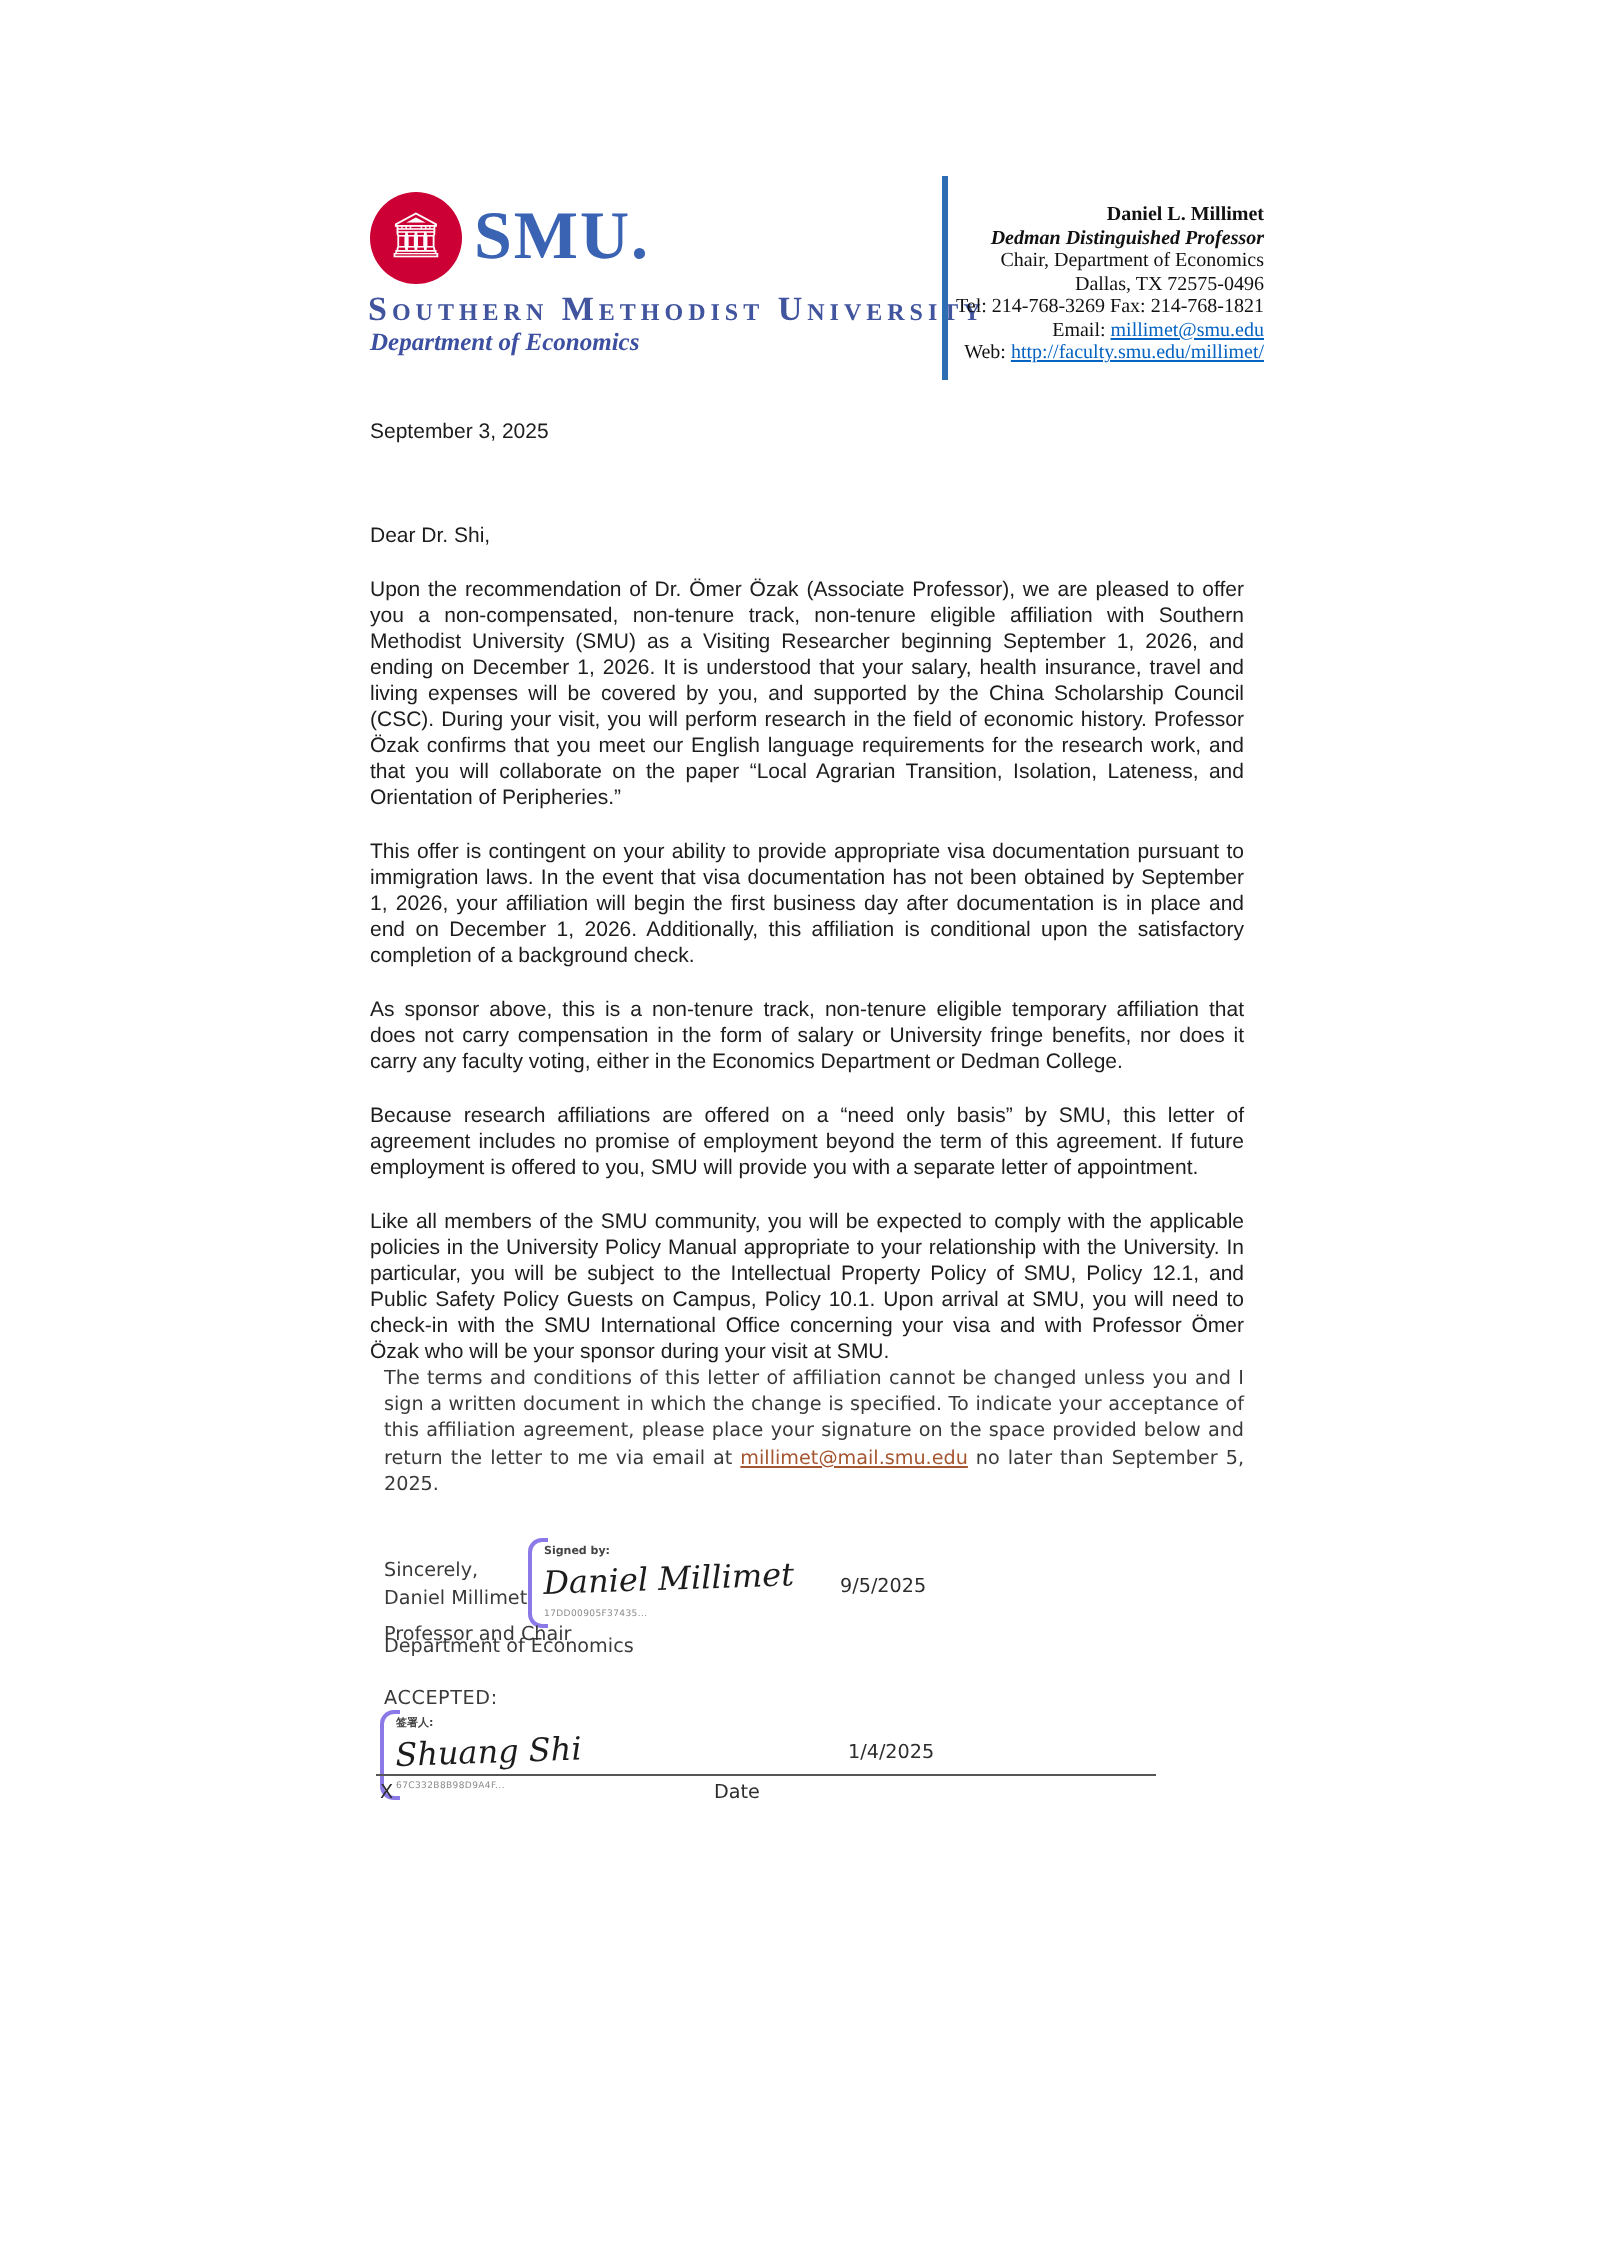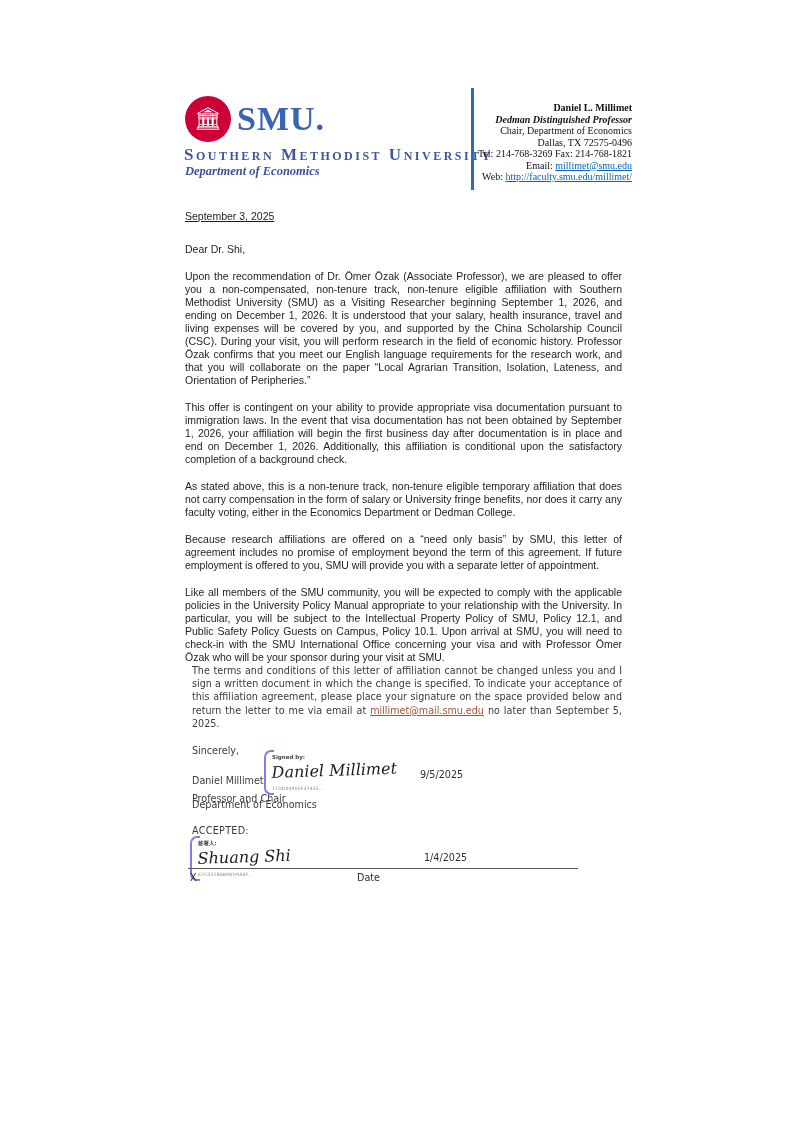--- a/index.html
+++ b/index.html
@@ -43,39 +43,39 @@
   }
   .contact-name { font-weight:bold; }
   .contact-title { font-weight:bold; font-style:italic; }
   .contact-block a { color:#0563C1; text-decoration:underline; }
 
   
   .content {
     position:absolute; left:185px; top:210px; width:437px;
     font-size:10.5px; line-height:13px; color:#1d1d1d;
   }
-  .date-line { margin-bottom:20px;text-decoration:underline; }
+  .date-line { margin-bottom:39px; }
   .recipient div { line-height:12.5px; }
   .salutation { }
   .para { margin-top:14px; text-align:justify; }
 
   
   .terms {
     margin-left:7px; width:430px;
     font-family:"DejaVu Sans", sans-serif; font-size:9.6px; line-height:13.2px;
     text-align:justify; color:#3a3a3a;
   }
   .terms a { color:#A5552F; text-decoration:underline; }
 
   
   .closing {
     position:relative; margin-top:14px; margin-left:7px; height:160px;
     font-family:"DejaVu Sans", sans-serif; font-size:9.6px; color:#3a3a3a;
   }
-  .sincerely { position:absolute; left:0; top:0; }
+  .sincerely { position:absolute; left:0; top:16px; }
   .signer-name  { position:absolute; left:0; top:30px; }
   .signer-title1{ position:absolute; left:0; top:48px; }
   .signer-title2{ position:absolute; left:0; top:54px; }
   .accepted { position:absolute; left:0; top:80px; letter-spacing:0.3px; }
 
   .ds-sig { position:absolute; }
   .ds-sig-1 { left:72px; top:6px; width:150px; }
   .ds-sig-2 { left:-2px; top:92px; width:150px; }
   .ds-bracket {
     position:absolute; left:0; top:0; bottom:0; width:10px;
@@ -131,21 +131,21 @@
   </div>
 
   <div class="content">
     <div class="date-line">September 3, 2025</div>
 
 
     <div class="salutation">Dear Dr. Shi,</div>
 
     <div class="para">Upon the recommendation of Dr. Ömer Özak (Associate Professor), we are pleased to offer you a non-compensated, non-tenure track, non-tenure eligible affiliation with Southern Methodist University (SMU) as a Visiting Researcher beginning September 1, 2026, and ending on December 1, 2026. It is understood that your salary, health insurance, travel and living expenses will be covered by you, and supported by the China Scholarship Council (CSC). During your visit, you will perform research in the field of economic history. Professor Özak confirms that you meet our English language requirements for the research work, and that you will collaborate on the paper “Local Agrarian Transition, Isolation, Lateness, and Orientation of Peripheries.”</div>
     <div class="para">This offer is contingent on your ability to provide appropriate visa documentation pursuant to immigration laws. In the event that visa documentation has not been obtained by September 1, 2026, your affiliation will begin the first business day after documentation is in place and end on December 1, 2026. Additionally, this affiliation is conditional upon the satisfactory completion of a background check.</div>
-    <div class="para">As stated above, this is a non-tenure track, non-tenure eligible temporary affiliation that does not carry compensation in the form of salary or University fringe benefits, nor does it carry any faculty voting, either in the Economics Department or Dedman College.</div>
+    <div class="para">As sponsor above, this is a non-tenure track, non-tenure eligible temporary affiliation that does not carry compensation in the form of salary or University fringe benefits, nor does it carry any faculty voting, either in the Economics Department or Dedman College.</div>
     <div class="para">Because research affiliations are offered on a “need only basis” by SMU, this letter of agreement includes no promise of employment beyond the term of this agreement. If future employment is offered to you, SMU will provide you with a separate letter of appointment.</div>
     <div class="para">Like all members of the SMU community, you will be expected to comply with the applicable policies in the University Policy Manual appropriate to your relationship with the University. In particular, you will be subject to the Intellectual Property Policy of SMU, Policy 12.1, and Public Safety Policy Guests on Campus, Policy 10.1. Upon arrival at SMU, you will need to check-in with the SMU International Office concerning your visa and with Professor Ömer Özak who will be your sponsor during your visit at SMU.</div>
 
     <div class="terms">
       <span>The terms and conditions of this letter of affiliation cannot be changed unless you and I sign a written document in which the change is specified.  To indicate your acceptance of this affiliation agreement, please place your signature on the space provided below and return the letter to me via email at </span><a href="#">millimet@mail.smu.edu</a><span> no later than September 5, 2025.</span>
     </div>
 
     <div class="closing">
       <div class="sincerely">Sincerely,</div>
 

